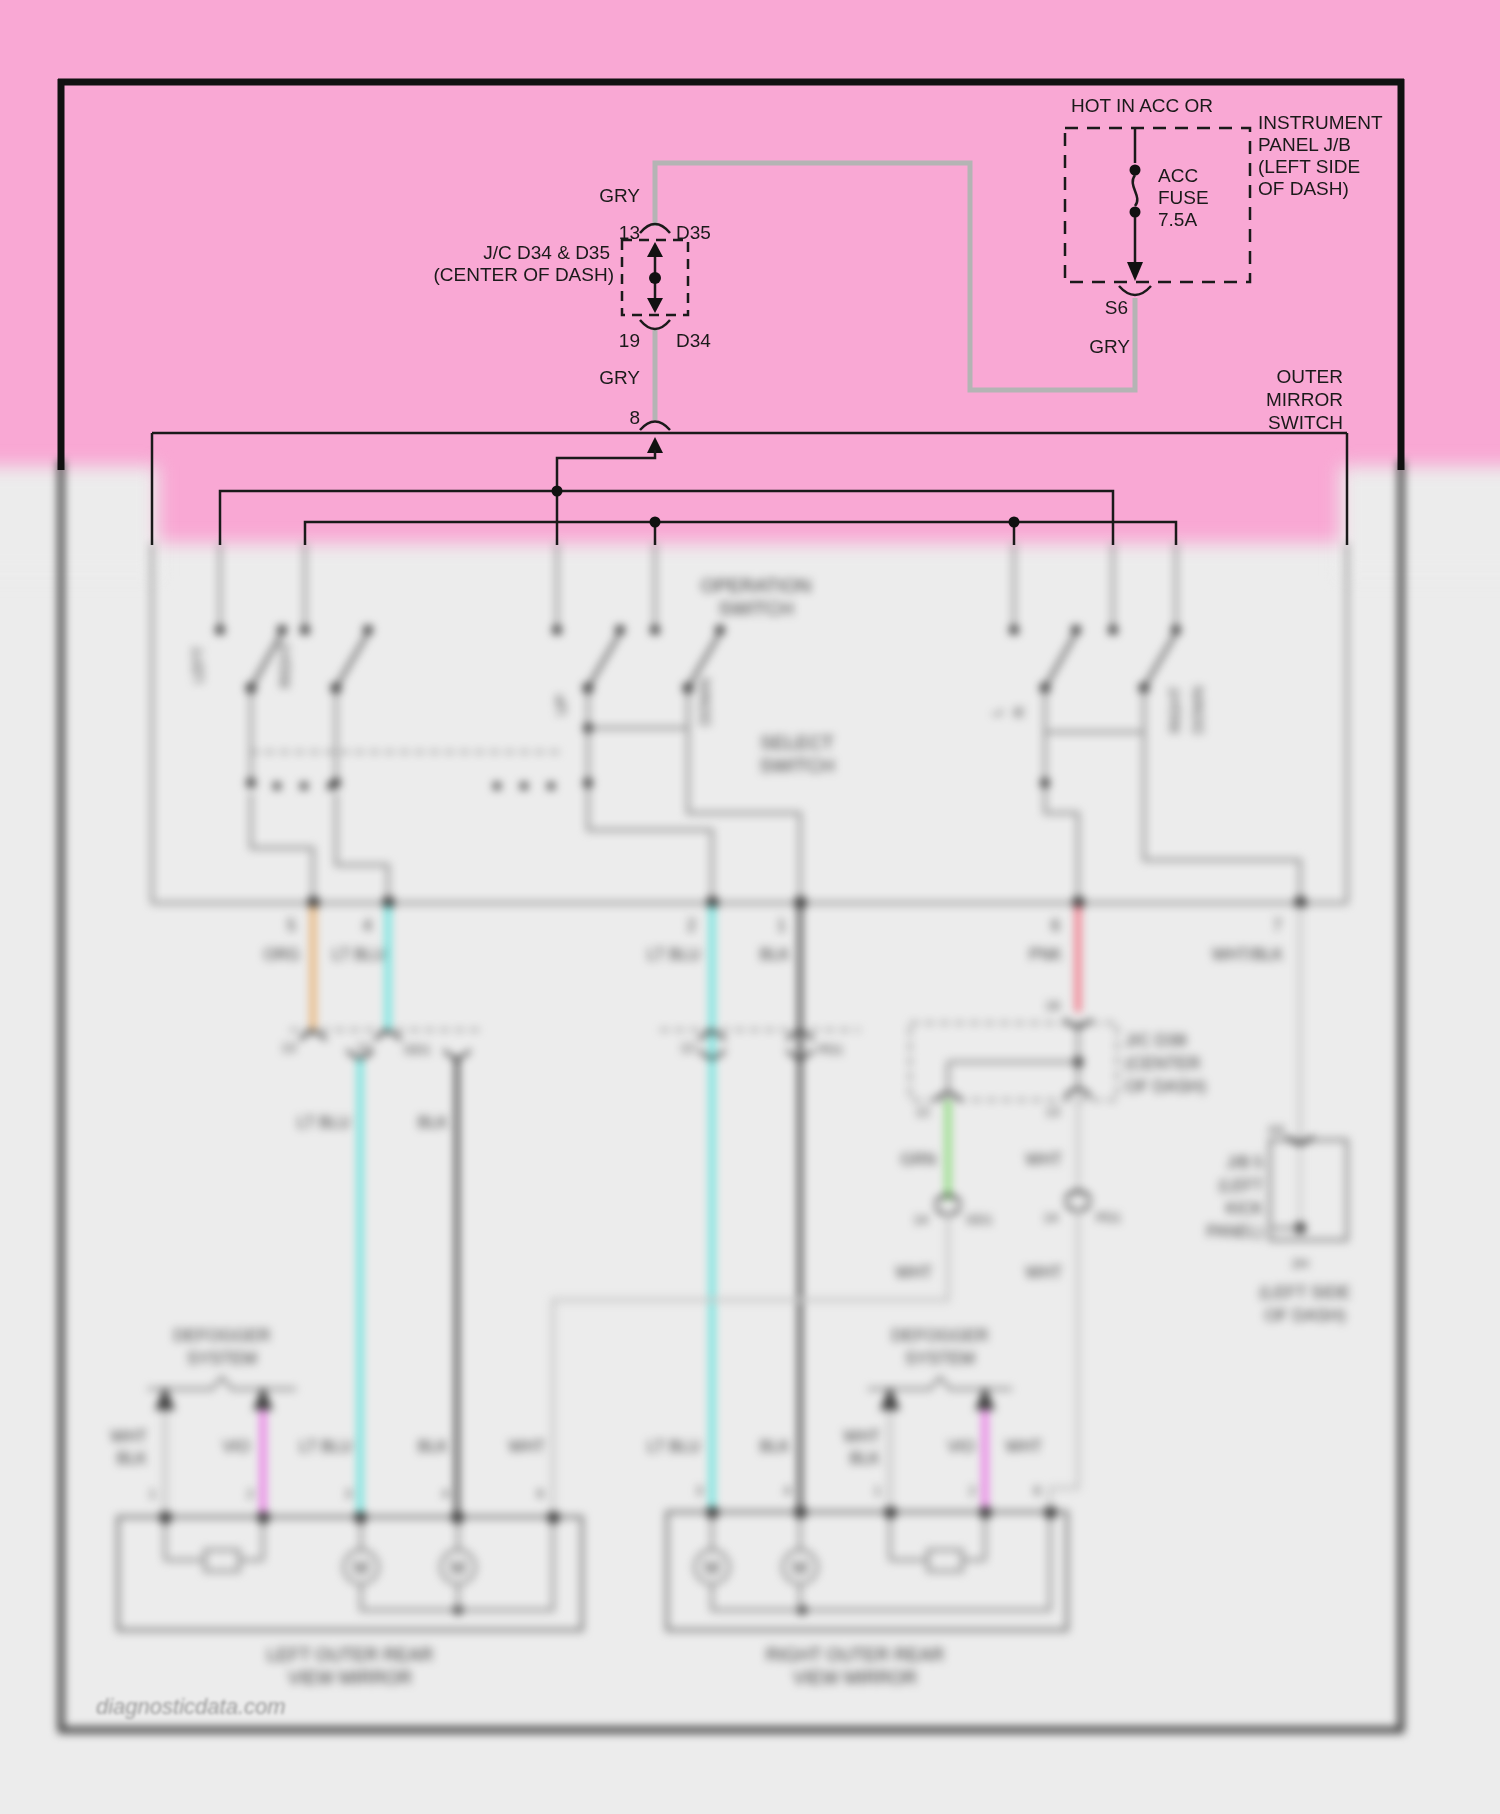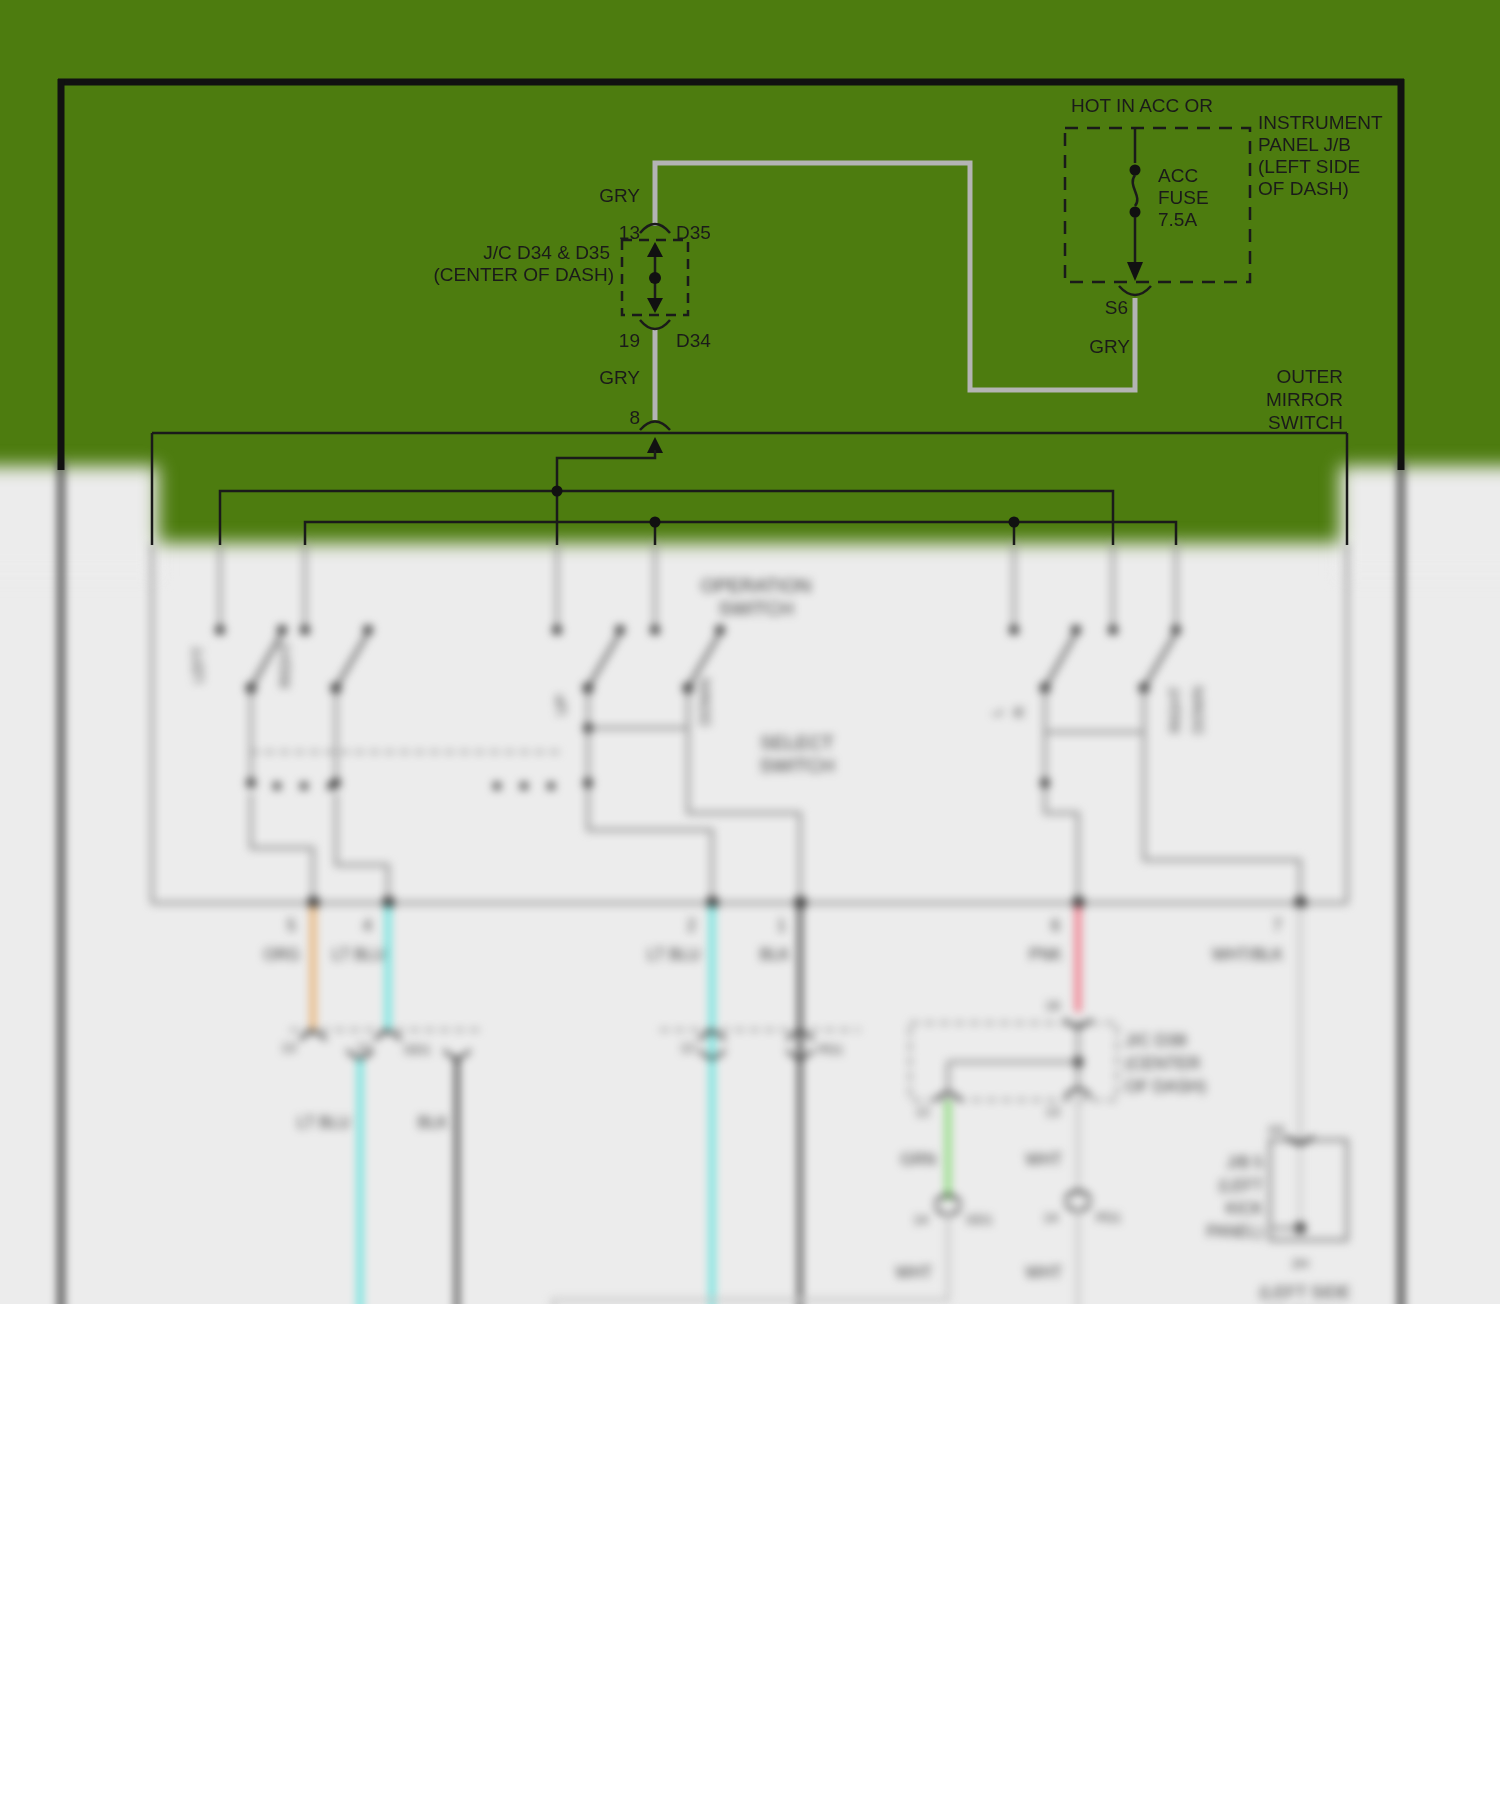--- a/index.html
+++ b/index.html
@@ -1,16 +1,16 @@
 <!DOCTYPE html>
 <html><head>
 <meta charset="utf-8">
 <style>
   html,body{margin:0;padding:0;background:#fff;}
-  .page{position:relative;width:1500px;height:1304px;background:#4d7c0f;overflow:hidden;
+  .page{position:relative;width:1500px;height:1814px;background:#f9a8d4;overflow:hidden;
         font-family:"Liberation Sans",sans-serif;}
   .grayzone{position:absolute;background:#ececec;filter:blur(9px);}
   #gz-main{left:-24px;top:543px;width:1548px;height:1320px;}
   #gz-left{left:-24px;top:466px;width:182px;height:110px;}
   #gz-right{left:1340px;top:466px;width:184px;height:110px;}
   svg.layer{position:absolute;left:0;top:0;}
   #blur-layer{filter:blur(4px);}
   text{fill:#1a1a1a;font-family:"Liberation Sans",sans-serif;}
   #blur-layer text{fill:#3d3d3d;}
   .ln{stroke:#1a1a1a;stroke-width:2.5;fill:none;}

